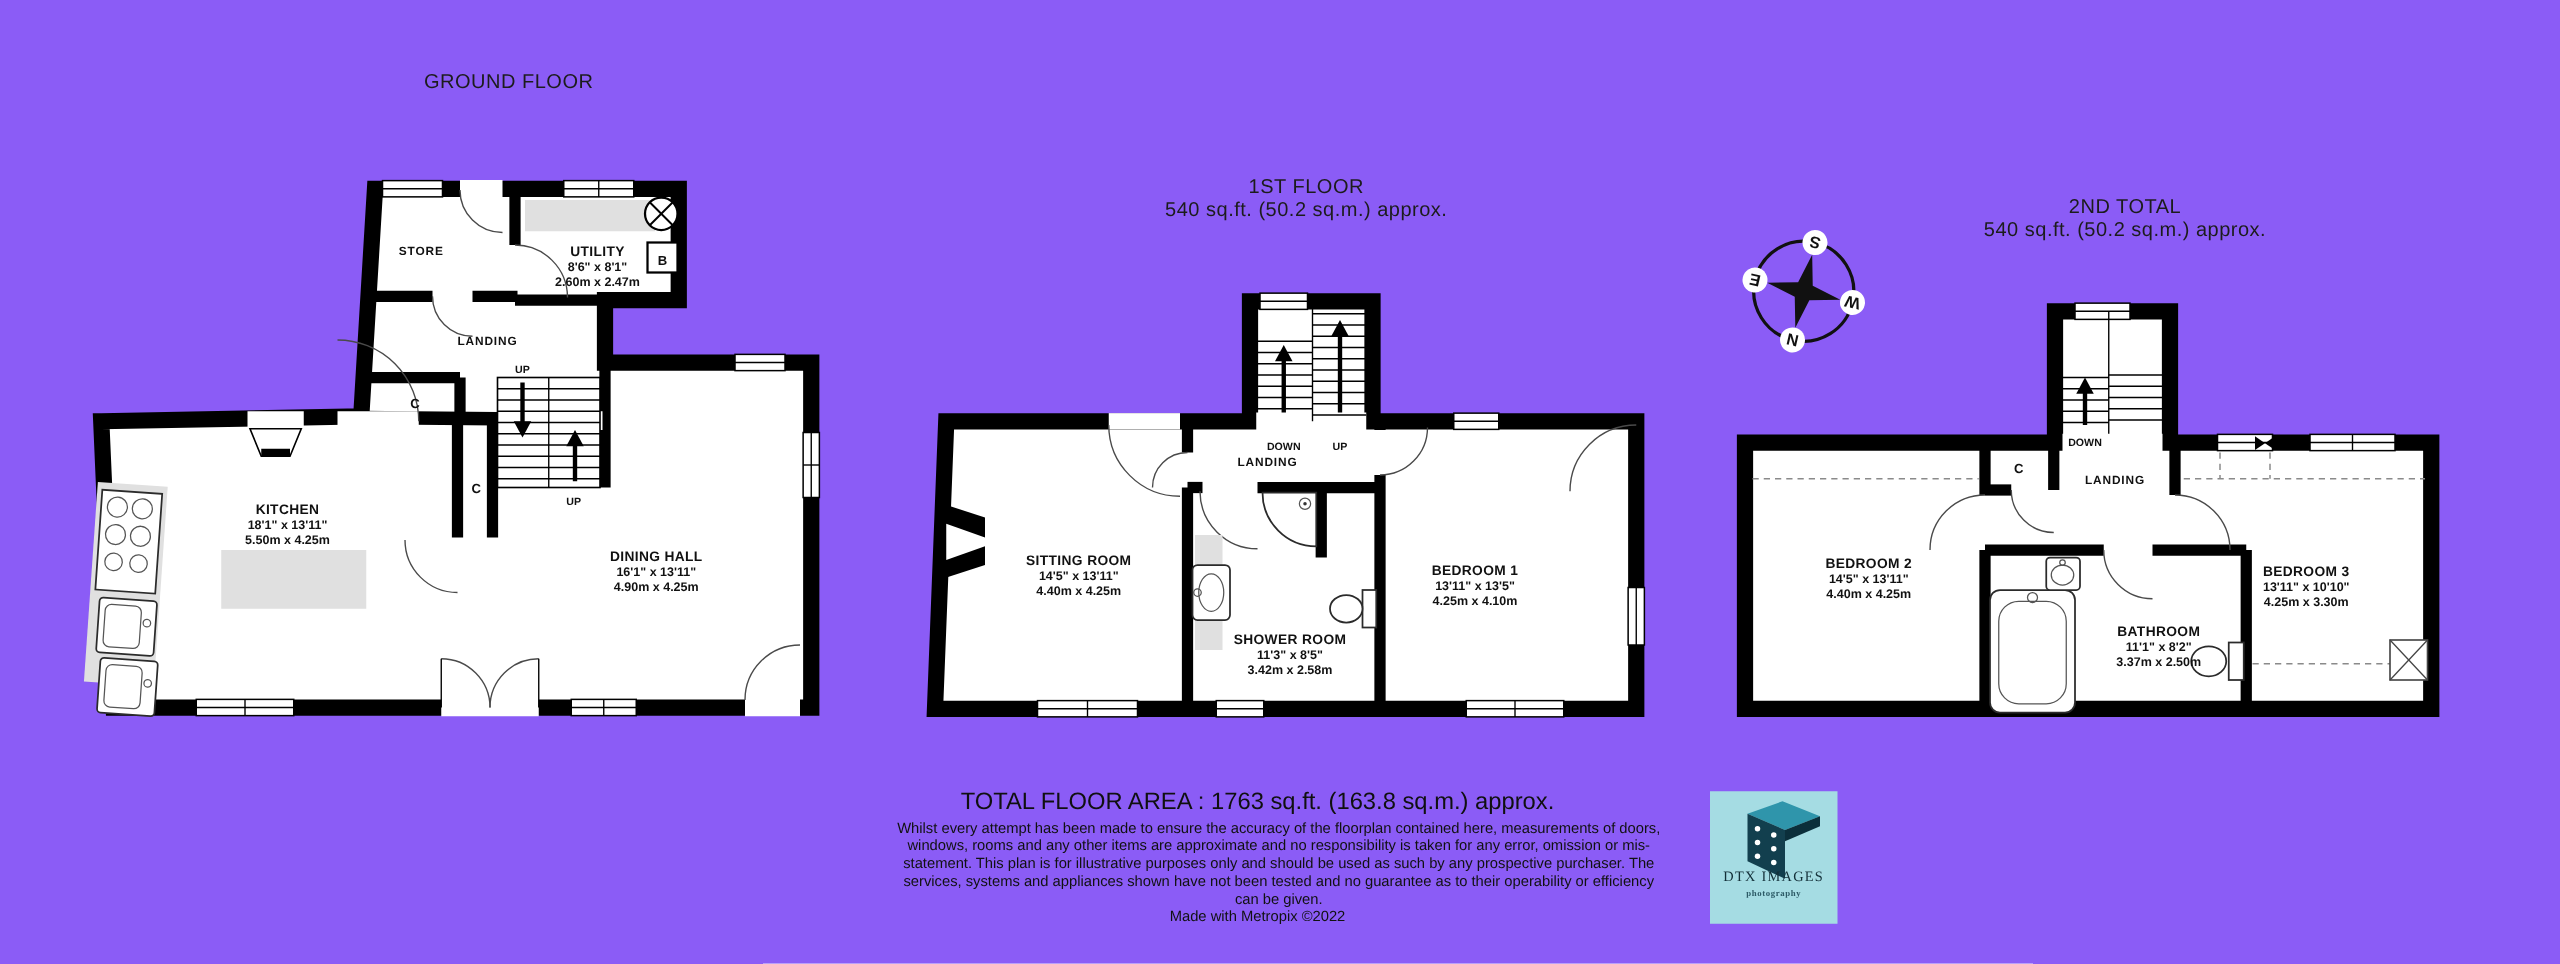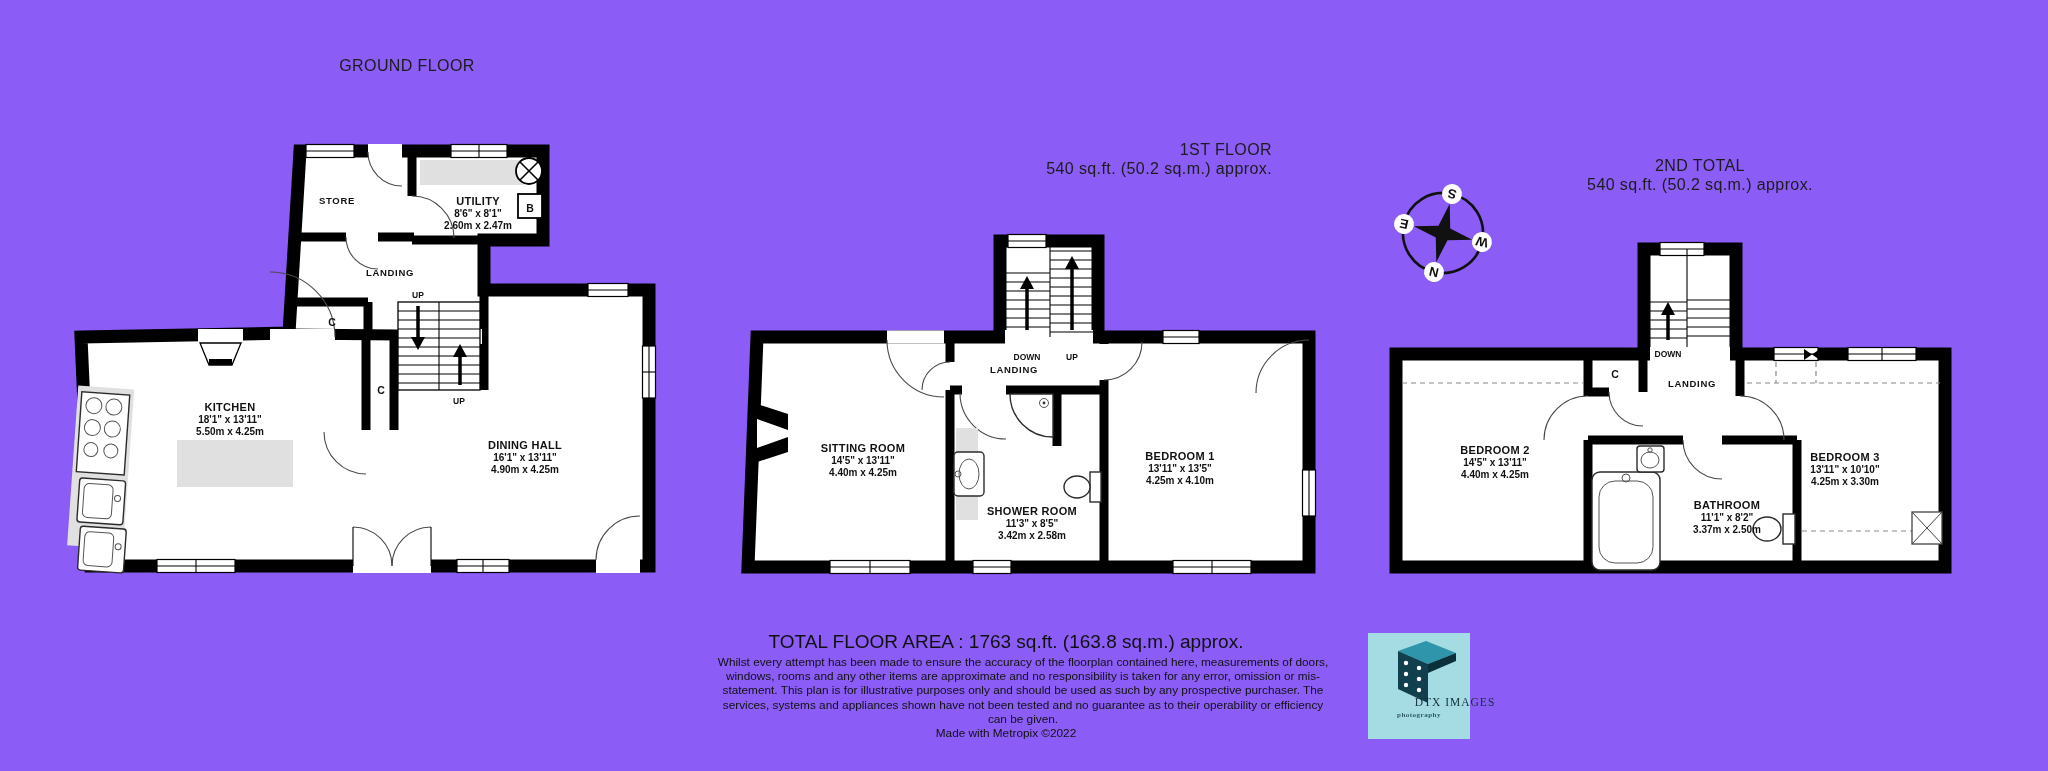--- a/index.html
+++ b/index.html
@@ -28,32 +28,32 @@
   .fx{fill:#fff;stroke:#2b2b2b;stroke-width:1.4;}
   .fx2{fill:none;stroke:#555;stroke-width:1;}
   .grey{fill:#e0e0e0;}
   .dash{stroke:#8a8a8a;stroke-width:1.2;stroke-dasharray:5 4;fill:none;}
   #footer{position:absolute;left:682px;top:655px;width:648px;text-align:center;color:#111;}
   #total{position:absolute;left:656px;top:631px;width:700px;text-align:center;color:#101010;font-size:19px;}
   #disclaimer{font-size:11.8px;line-height:14.2px;margin-left:34px;}
   #credit{font-size:11.8px;line-height:14.2px;}
   #logo{position:absolute;left:1368px;top:633px;width:102px;height:106px;background:#a5dce3;}
   #logo .lt{position:absolute;left:0;width:102px;text-align:center;font-family:"Liberation Serif",serif;color:#132f38;}
-  #logo .nm{top:63px;font-size:11.5px;letter-spacing:1px;padding-left:36px;}
+  #logo .nm{top:63px;font-size:11.5px;letter-spacing:1px;}
   #logo .tg{top:78px;font-size:7px;color:#2c5a66;letter-spacing:.5px;font-weight:bold;}
 </style>
 </head>
 <body>
 
 <div id="stage">
 
   <div class="title" style="left:207px;top:56px;width:400px;">
     <span class="l1">GROUND FLOOR</span>
   </div>
-  <div class="title" style="left:872px;top:140px;width:400px;text-align:right;">
+  <div class="title" style="left:845px;top:140px;width:400px;">
     <span class="l1">1ST FLOOR</span>
     <span class="l1">540 sq.ft. (50.2 sq.m.) approx.</span>
   </div>
   <div class="title" style="left:1500px;top:156px;width:400px;">
     <span class="l1">2ND TOTAL</span>
     <span class="l1">540 sq.ft. (50.2 sq.m.) approx.</span>
   </div>
 
   <svg id="svgmain" width="2048" height="771" viewBox="0 0 2048 771">
 

